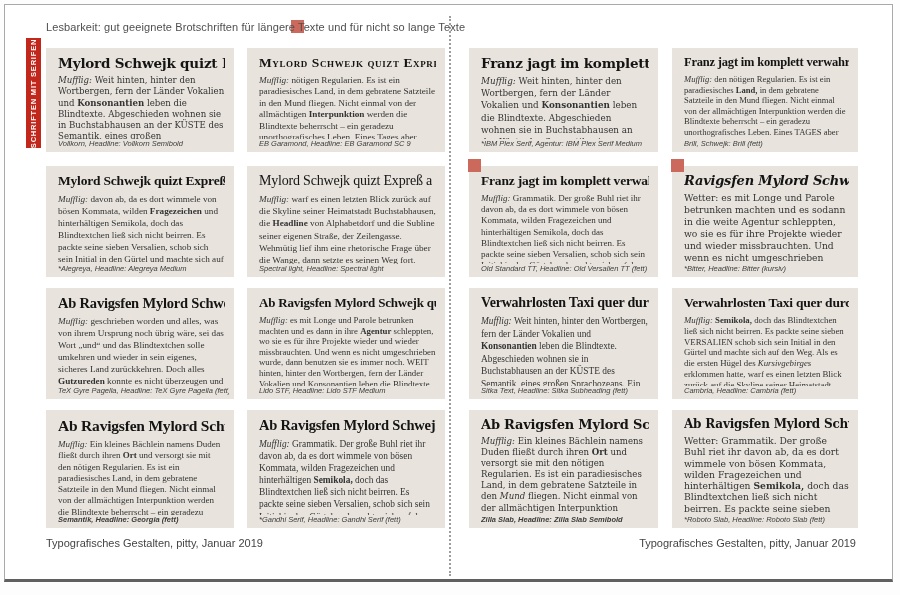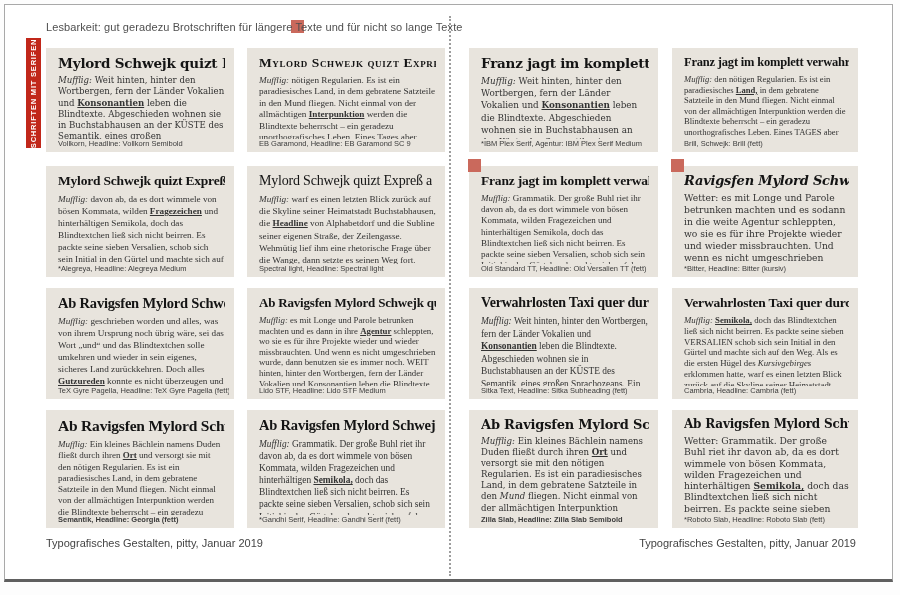--- a/index.html
+++ b/index.html
@@ -22,24 +22,24 @@
   .footer-r{right:44px;text-align:right;}
 
   #blocks{position:absolute;left:0;top:0;width:900px;height:595px;}
   .block{position:absolute;background:var(--block-bg);box-sizing:border-box;
     display:flex;flex-direction:column;padding:7px 9px 13px 12px;
     font-family:"Liberation Serif",serif;}
   .block h3{margin:0 0 4px 0;color:#141414;font-weight:bold;letter-spacing:-0.2px;
     white-space:nowrap;overflow:hidden;flex:0 0 auto;}
   .block .body{flex:1 1 auto;min-height:0;overflow:hidden;color:#333;}
   .block .cap{position:absolute;left:12px;bottom:4px;right:5px;white-space:nowrap;overflow:hidden;
-    font-family:"Liberation Sans",sans-serif;font-size:7.5px;color:#3c3c3c;font-weight:normal;}
+    font-family:"Liberation Sans",sans-serif;font-size:7.5px;color:#3c3c3c;font-weight:normal;font-style:italic;}
   .block .cap.cap-bold{font-weight:bold;}
   .block .marker{position:absolute;left:-1px;top:-7px;width:13px;height:13px;background:var(--marker-red);}
-  .seg-b{font-weight:bold;text-decoration:underline;}
+  .seg-b{font-weight:bold;}
   .seg-i{font-style:italic;}
   .v-small-caps h3{font-variant:small-caps;letter-spacing:0.6px;}
   .v-italic h3{font-style:italic;}
   .v-light h3{font-weight:normal;}
 
   
   #blocks .block:nth-child(1){left:46px;top:48px;width:188px;height:104px;font-family:"DejaVu Serif",serif;}
   #blocks .block:nth-child(2){left:247px;top:48px;width:198px;height:104px;}
   #blocks .block:nth-child(3){left:469px;top:48px;width:189px;height:104px;font-family:"DejaVu Serif",serif;}
   #blocks .block:nth-child(4){left:672px;top:48px;width:186px;height:104px;}
@@ -72,21 +72,21 @@
   #blocks .block:nth-child(13) h3{font-size:15.5px;} #blocks .block:nth-child(13) .body{font-size:9px;line-height:11.3px;}
   #blocks .block:nth-child(14) h3{font-size:14.5px;} #blocks .block:nth-child(14) .body{font-size:9.4px;line-height:12.1px;}
   #blocks .block:nth-child(15) h3{font-size:13px;}   #blocks .block:nth-child(15) .body{font-size:8.6px;line-height:11.1px;}
   #blocks .block:nth-child(16) h3{font-size:12px;}   #blocks .block:nth-child(16) .body{font-size:9.2px;line-height:11.3px;}
 </style>
 </head>
 <body style="--tab-red: #c1271a; --marker-red: #ca695c; --block-bg: #e8e4dd;">
 
 <div class="page"></div>
 <div class="header-marker"></div>
-<div class="header">Lesbarkeit: gut geradezu Brotschriften für längere Texte und für nicht so lange Texte</div>
+<div class="header">Lesbarkeit: gut geeignete Brotschriften für längere Texte und für nicht so lange Texte</div>
 <div class="tab">
   <span>SCHRIFTEN MIT SERIFEN</span>
 </div>
 <div class="fold"></div>
 <div id="blocks">
   <div class="block">
 
     <h3>Mylord Schwejk quizt Expreß a</h3>
     <div class="body"><span class="seg-i">Mufflig:</span><span> Weit hinten, hinter den Wortbergen, fern der Länder Vokalien und </span><span class="seg-b">Konsonantien</span><span> leben die Blindtexte. Abgeschieden wohnen sie in Buchstabhausen an der KÜSTE des Semantik, eines großen Sprachozeans. Ein kleines Bächlein namens Duden fließt durch ihren Ort und versorgt sie mit MAß</span></div>
     <div class="cap">Vollkorn, Headline: Vollkorn Semibold</div>

